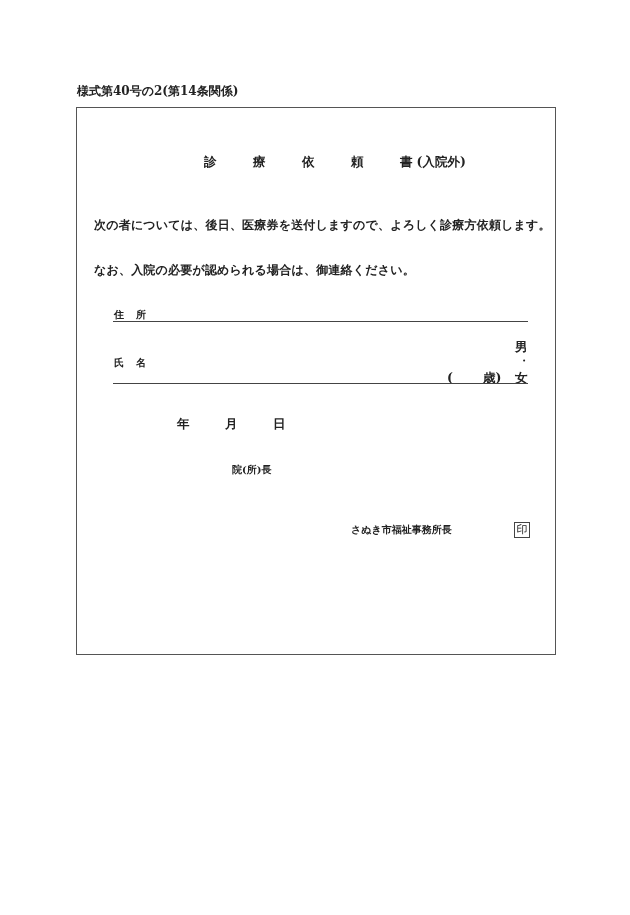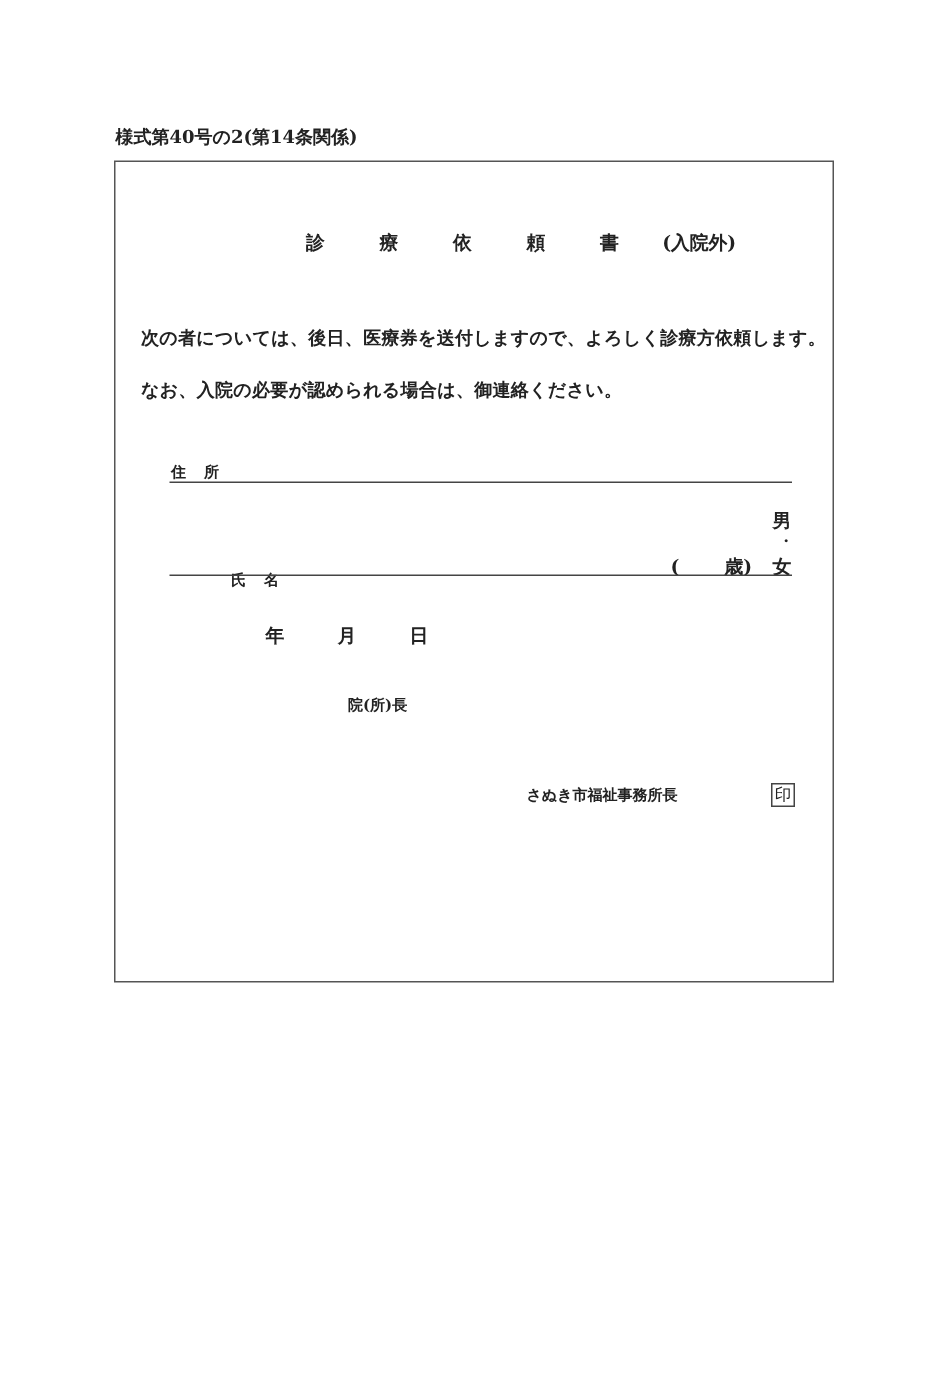--- a/index.html
+++ b/index.html
@@ -34,34 +34,34 @@
       display: flex;
       gap: 0;
     }
     .title span.ch { display: inline-block; width: 49px; }
     .title span.sub { display: inline-block; margin-left: 8px; }
     .body-line {
       font-size: 12px;
       letter-spacing: 0.2px;
     }
     .line1 { left: 94px; top: 217px; }
-    .line2 { left: 94px; top: 252px; }
+    .line2 { left: 94px; top: 262px; }
     .field-label {
       font-size: 10px;
     }
     .label-address { left: 114px; top: 308px; }
     .label-address span.gap, .label-name span.gap { display: inline-block; width: 12px; }
     .underline {
       position: absolute;
       height: 0;
       border-top: 1.2px solid #444444;
     }
     .ul-address { left: 113px; top: 321px; width: 415px; }
     .ul-name { left: 113px; top: 383px; width: 415px; }
-    .label-name { left: 114px; top: 380px; margin-left: 40px; }
+    .label-name { left: 114px; top: 356px; }
     .age-open { left: 447px; top: 370px; font-size: 12.5px; }
     .age-close { left: 483px; top: 370px; font-size: 12.5px; }
     .sex-male { left: 515px; top: 339px; font-size: 12.5px; }
     .sex-dot { left: 519px; top: 354px; font-size: 10px; }
     .sex-female { left: 515px; top: 370px; font-size: 12.5px; }
     .date-year { left: 177px; top: 416px; font-size: 12.5px; }
     .date-month { left: 225px; top: 416px; font-size: 12.5px; }
     .date-day { left: 273px; top: 416px; font-size: 12.5px; }
     .hospital-head { left: 232px; top: 463px; font-size: 10px; }
     .issuer { left: 351px; top: 523px; font-size: 10px; }
@@ -82,21 +82,21 @@
 <div class="abs form-ref">様式第40号の2(第14条関係)</div>
 
 <div class="frame"></div>
 
 <div class="abs title">
   <span class="ch">診</span>
   <span class="ch">療</span>
   <span class="ch">依</span>
   <span class="ch">頼</span>
   <span class="ch" style="width:auto">書</span>
-  <span class="sub" style="margin-left:29px">(入院外)</span>
+  <span class="sub" style="margin-left:4px">(入院外)</span>
 </div>
 
 <div class="abs body-line line1">次の者については、後日、医療券を送付しますので、よろしく診療方依頼します。</div>
 <div class="abs body-line line2">なお、入院の必要が認められる場合は、御連絡ください。</div>
 
 <div class="abs field-label label-address">
   <span>住</span><span class="gap"></span><span>所</span>
 </div>
 <div class="underline ul-address"></div>
 

